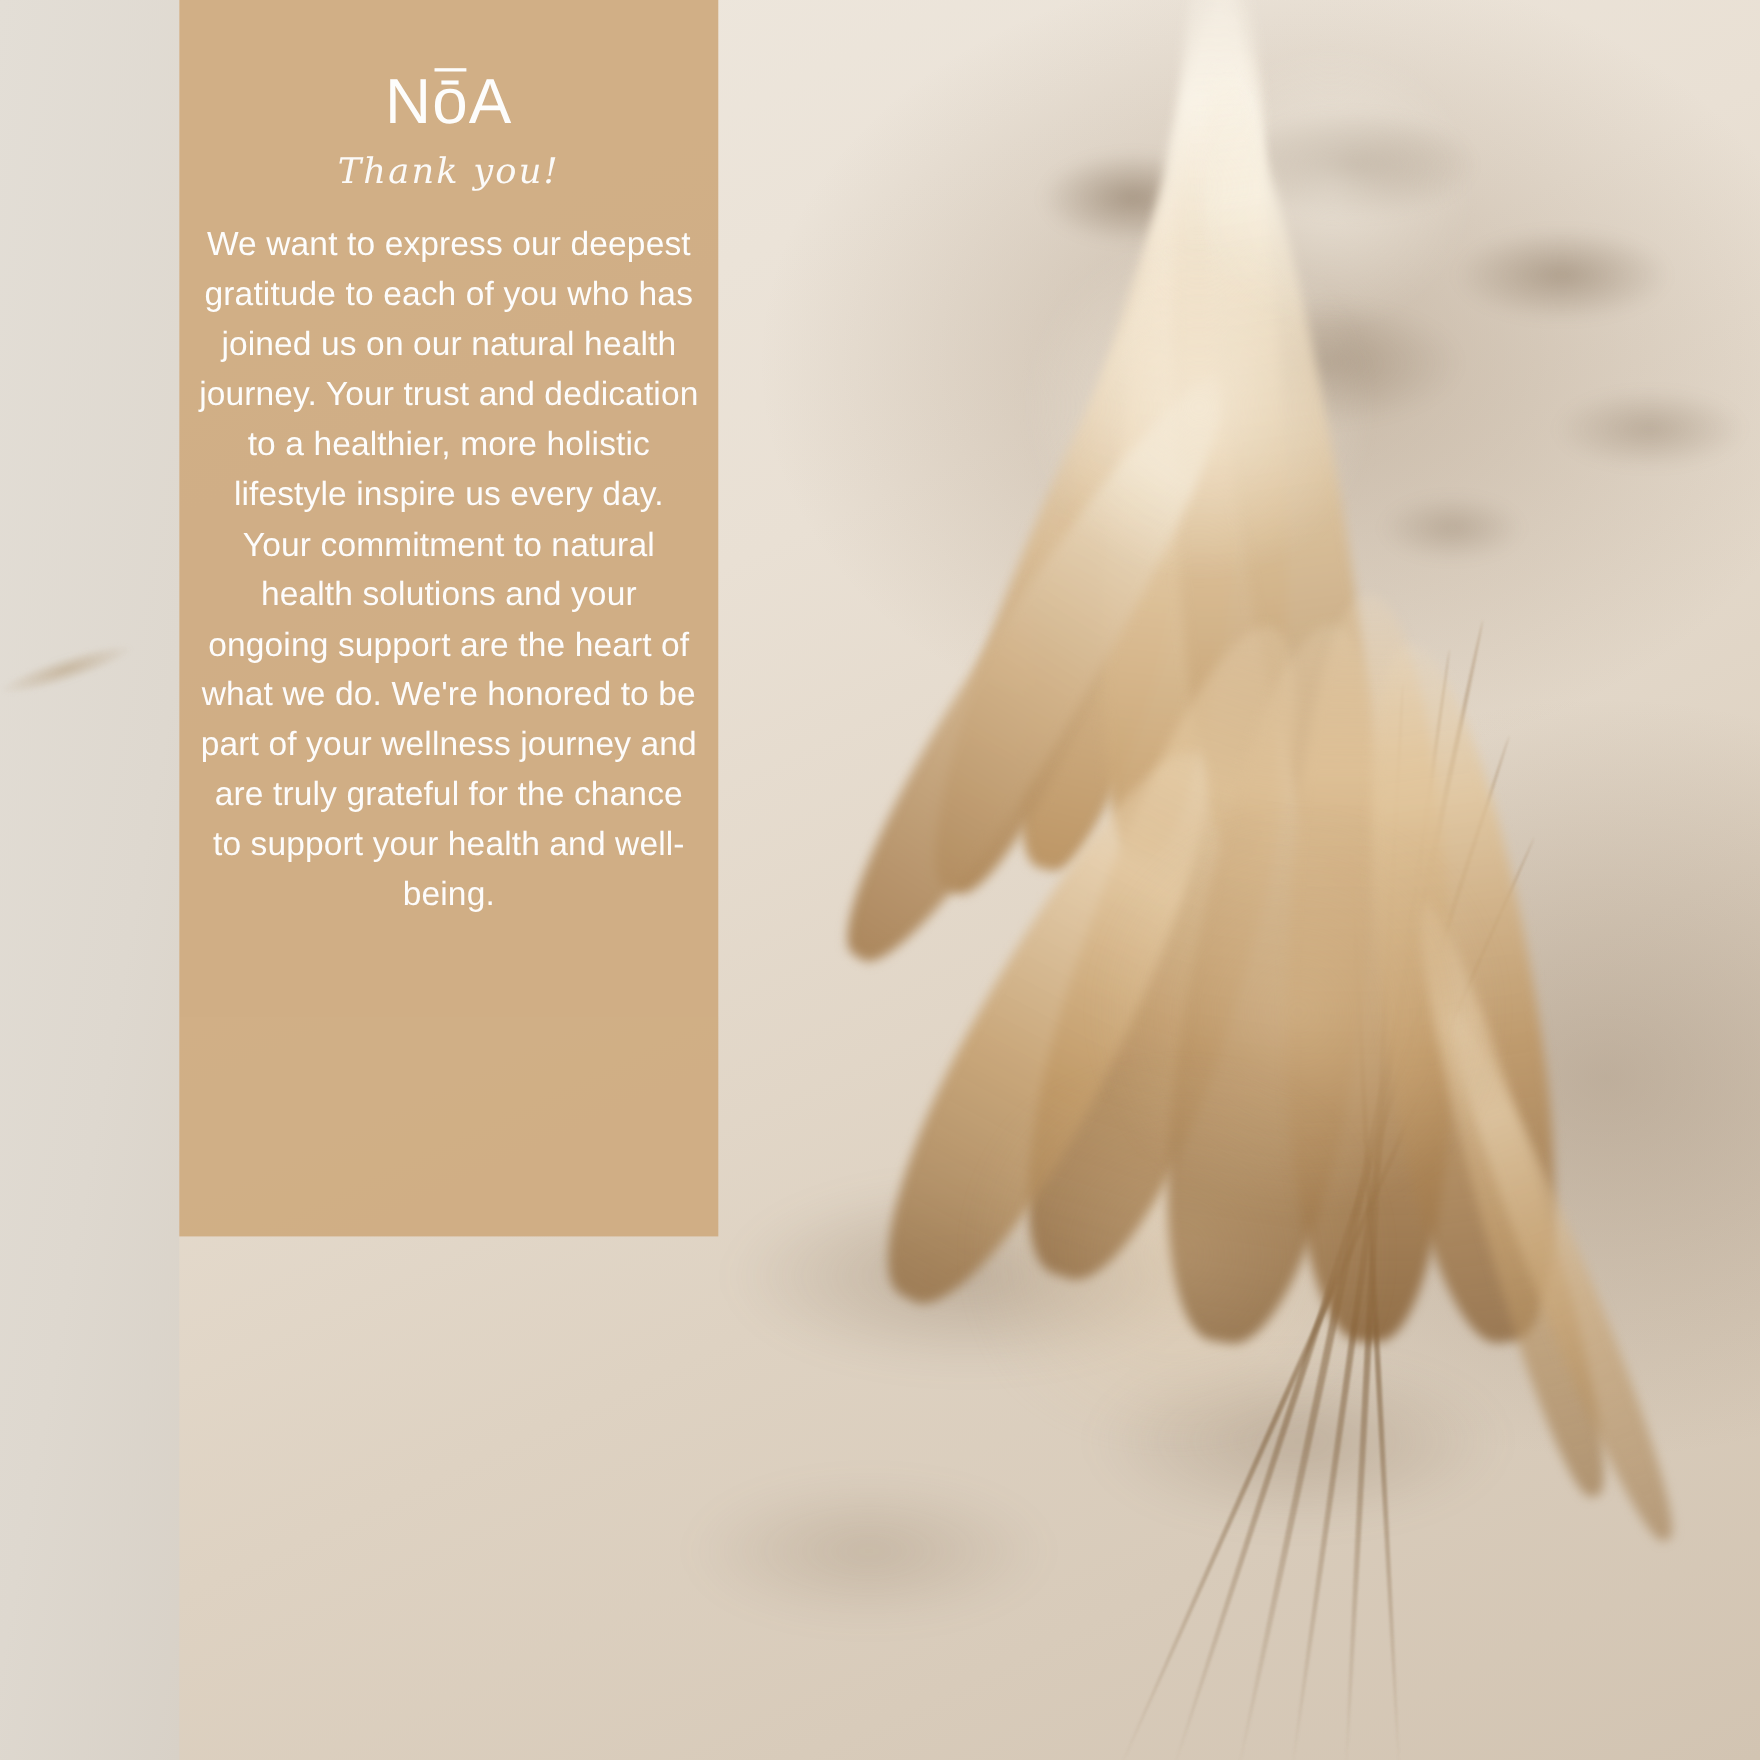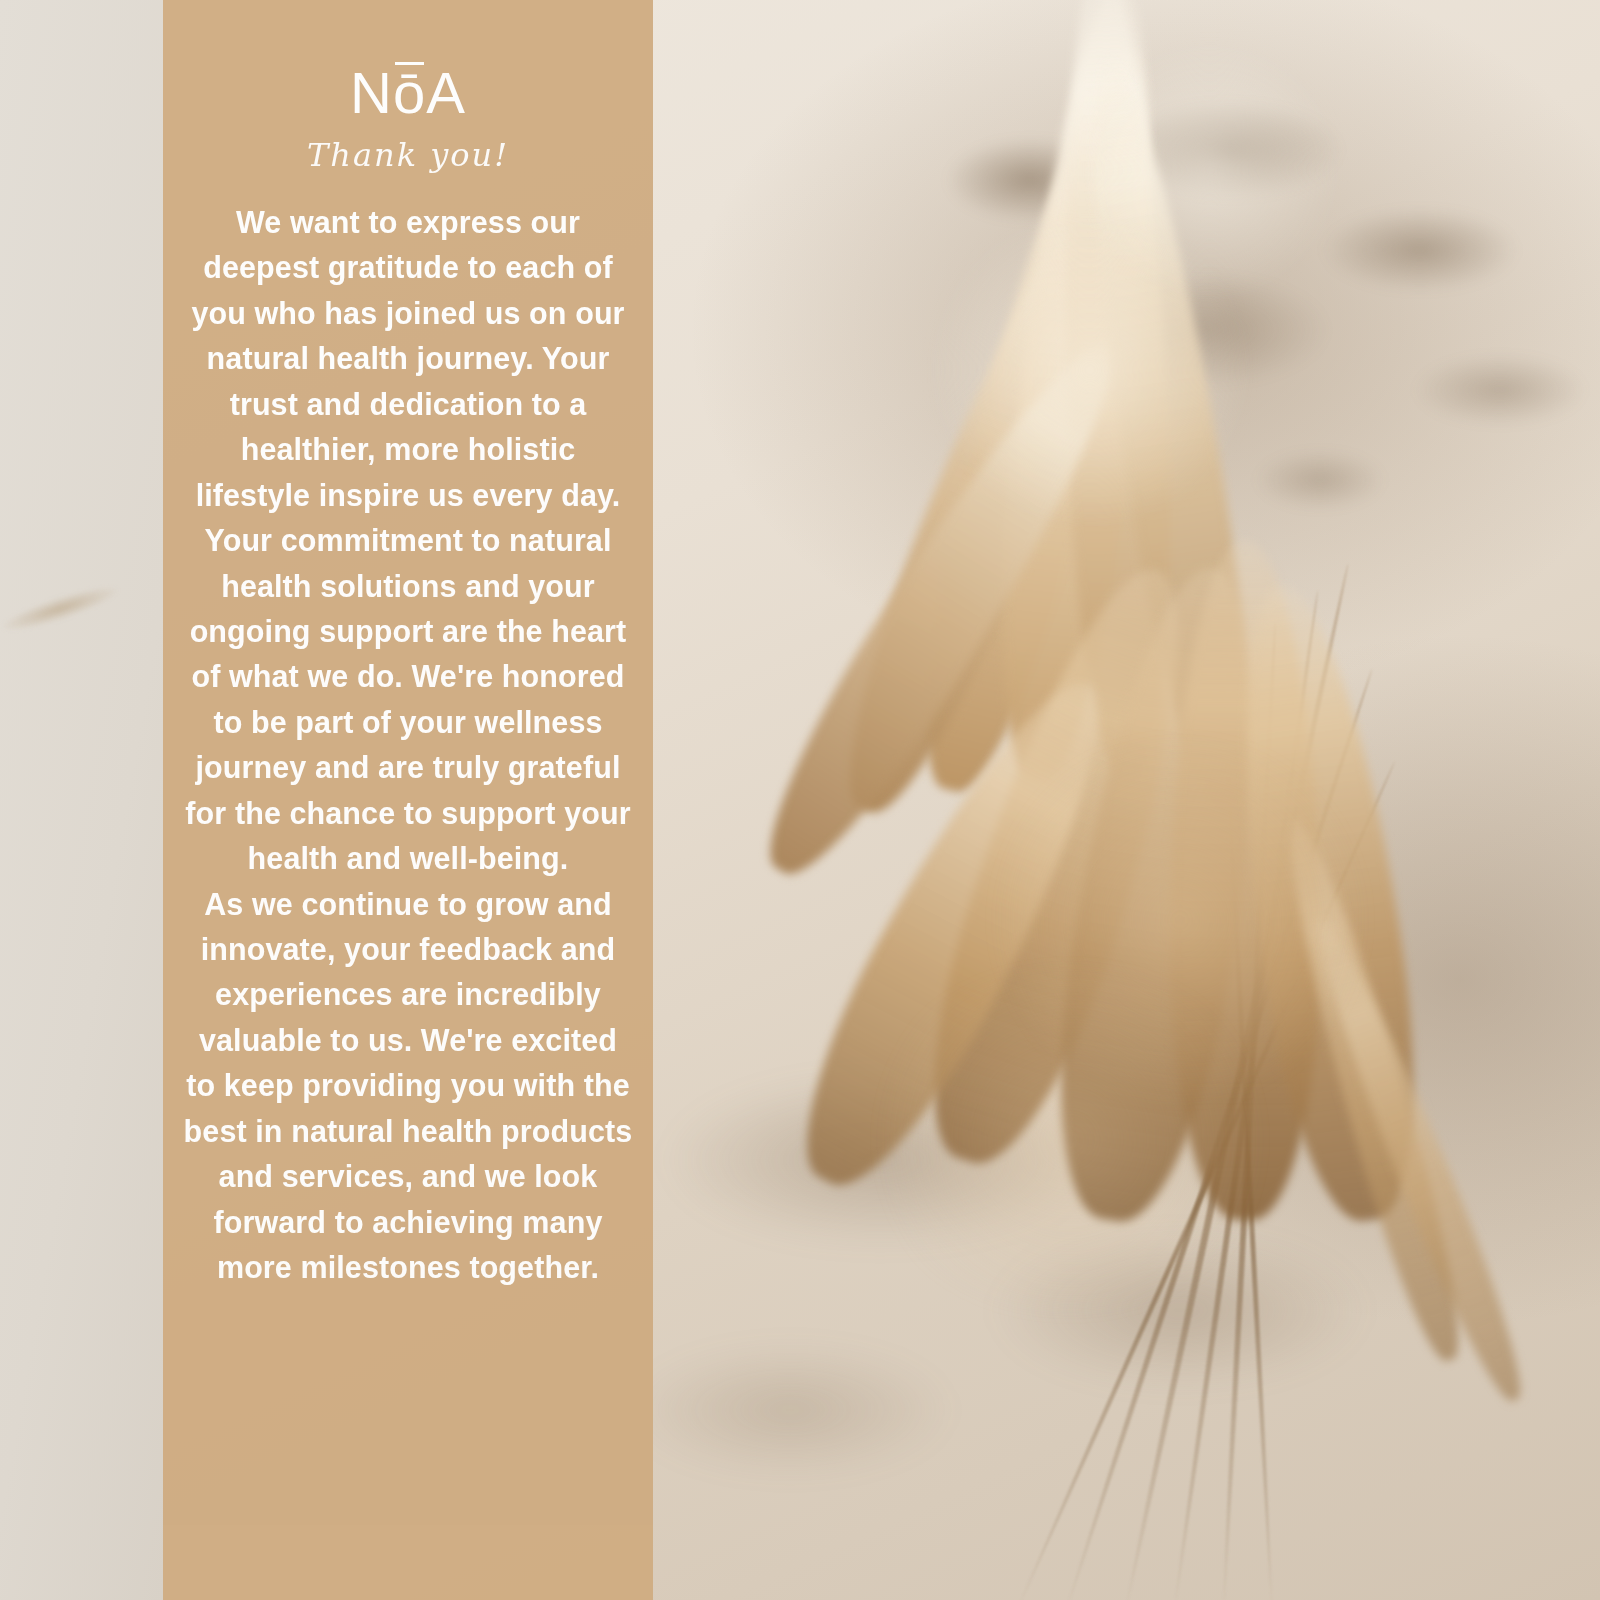--- a/index.html
+++ b/index.html
@@ -80,21 +80,21 @@
     border-radius: 50%;
     filter: blur(9px);
   }
 
   
   .panel {
     position: absolute;
     left: 163px;
     top: 0;
     width: 490px;
-    height: 1600px;
+    height: 1124px;
     background: #cfab80;
     opacity: 0.93;
     box-sizing: border-box;
     padding: 52px 10px 40px 10px;
     text-align: center;
     color: #ffffff;
   }
   .panel-inner {
     position: relative;
     height: 100%;
@@ -134,21 +134,20 @@
   .body-text {
     margin-top: 26px;
     font-size: 30.5px;
     line-height: 1.49;
     letter-spacing: 0.1px;
     color: #ffffff;
     padding: 0 8px;
   }
   .body-text p {
     margin: 0;
-    font-weight: bold;
   }
   .signature {
     position: absolute;
     left: 0;
     right: 0;
     bottom: 48px;
     font-family: "DejaVu Serif", serif;
     font-style: italic;
     font-size: 24px;
     letter-spacing: 1.4px;
@@ -233,19 +232,18 @@
   <div class="panel">
     <div class="panel-inner">
       <div class="logo">
         <span>N</span><span class="macron">ō</span><span>A</span>
       </div>
 
       <div class="script">Thank you!</div>
 
       <div class="body-text">
         <p>We want to express our deepest gratitude to each of you who has joined us on our natural health journey. Your trust and dedication to a healthier, more holistic lifestyle inspire us every day. Your commitment to natural health solutions and your ongoing support are the heart of what we do. We're honored to be part of your wellness journey and are truly grateful for the chance to support your health and well-being.</p>
-        <p>As we continue to grow and innovate, your feedback and experiences are incredibly valuable to us. We're excited to keep providing you with the best in natural health products and services, and we look forward to achieving many more milestones together.</p>
       </div>
 
     </div>
   </div>
 
 </div>
 
 </body></html>

